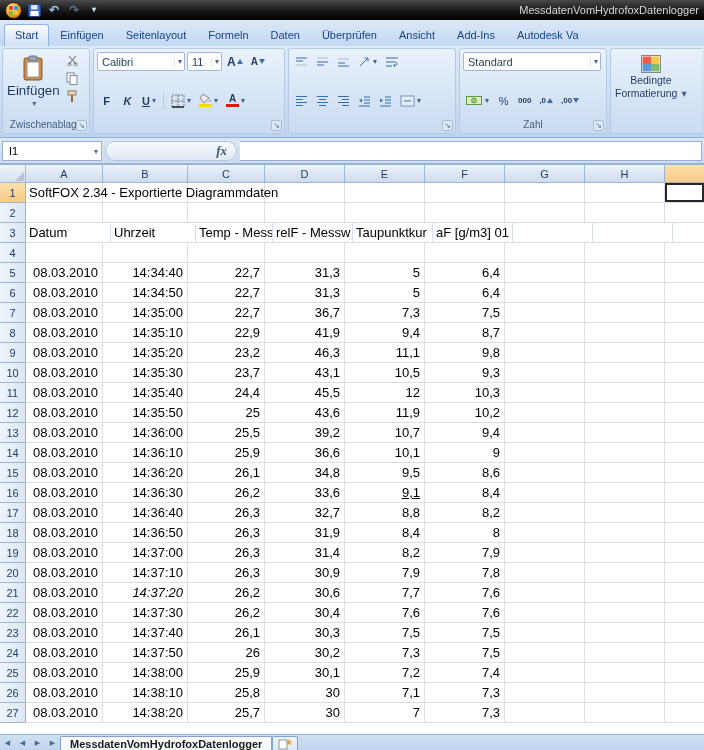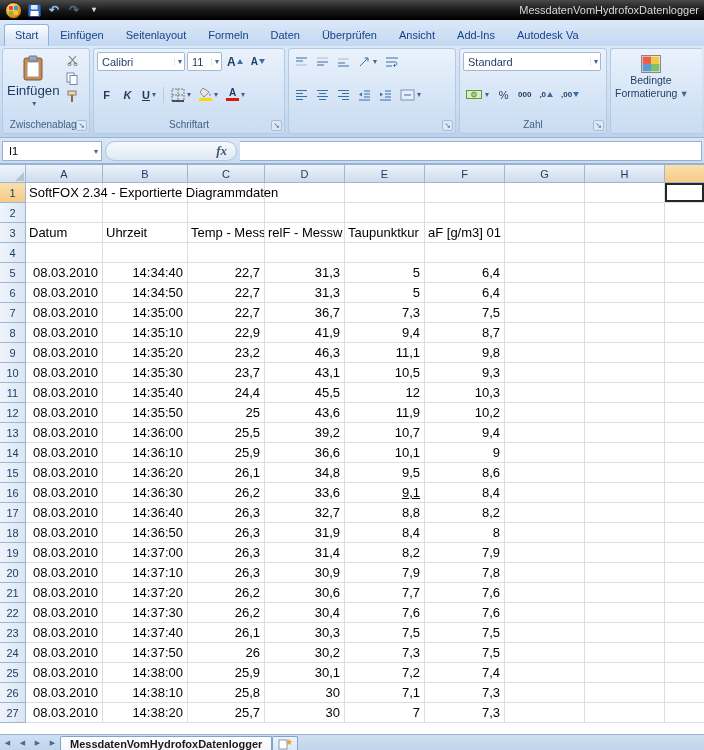--- a/index.html
+++ b/index.html
@@ -23,21 +23,21 @@
   .tabrow{flex:0 0 26px;background:linear-gradient(#dcE8f8,#c2d8f1);display:flex;align-items:flex-end;padding-left:4px;overflow:hidden;}
   .tab{padding:4px 10px 5px;color:#15428b;white-space:nowrap;cursor:pointer;border:1px solid transparent;border-bottom:none;border-radius:3px 3px 0 0;}
   .tab.active{background:linear-gradient(#fdfeff,#e6effa 45%,#d2e2f5);border-color:#8db2e3;}
 
   
   .ribbon{flex:0 0 92px;background:linear-gradient(#dce9f9,#c9ddf3 65%,#bdd3ec);border-bottom:1px solid #95b1d4;display:flex;align-items:stretch;padding:2px 2px 0 2px;overflow:hidden;}
   .group{position:relative;height:86px;border:1px solid #b5c9e2;border-radius:3px;background:linear-gradient(#eaf2fc,#d5e4f6 60%,#c9dcf1);margin-right:3px;padding:3px 3px 16px 3px;flex:0 0 auto;}
   .g-label{position:absolute;left:0;right:0;bottom:1px;height:13px;text-align:center;font-size:10px;color:#44607f;}
   .dlg{position:absolute;right:2px;bottom:2px;width:11px;height:11px;font-size:8px;line-height:10px;text-align:center;color:#51709a;border:1px solid #a8bcd6;border-radius:2px;background:#dce8f6;cursor:pointer;}
   .g-body{display:flex;height:100%;}
-  .rrow{display:flex;align-items:center;gap:2px;margin-bottom:14px;}
+  .rrow{display:flex;align-items:center;gap:2px;margin-bottom:20px;}
   .btn{height:19px;min-width:19px;display:flex;align-items:center;justify-content:center;background:none;border:1px solid transparent;border-radius:2px;cursor:pointer;color:#1f3a5f;font-size:11px;padding:0 2px;}
   .combo{background:#fff;border:1px solid #a3b8d4;height:19px;display:flex;align-items:center;padding:0 2px 0 4px;border-radius:2px;cursor:pointer;}
   .combo .arr{margin-left:auto;border-left:1px solid #dde6f0;padding-left:3px;}
   .arr{font-size:8px;color:#44628c;margin-left:2px;line-height:1;}
   .bigbtn{display:flex;flex-direction:column;align-items:center;justify-content:flex-start;gap:2px;border:1px solid transparent;border-radius:3px;background:none;cursor:pointer;color:#1f3a5f;padding-top:2px;height:100%;}
   .mini-col{display:flex;flex-direction:column;gap:1px;margin-left:2px;}
   .mini-col .btn{height:17px;}
   .fmt-b{font-weight:bold;}
   .fmt-i{font-style:italic;font-weight:bold;}
   .fmt-u .u{text-decoration:underline;font-weight:bold;}
@@ -244,21 +244,20 @@
           <span class="arr">▾</span>
         </button>
         <button class="btn">
           <span class="stack">
             <span>A</span>
             <span class="cbar red"></span>
           </span>
           <span class="arr">▾</span>
         </button>
       </div>
-      <div class="g-label"><span>Schriftart</span></div>
       <div class="dlg">↘</div>
     </div>
 
     <div class="group g-align">
       <div class="rrow">
         <button class="btn">
             <span>
               <svg width="13" height="12" viewBox="0 0 13 12">
                 <path d="M1 2h11M1 5h7" stroke="#3a6ea5"></path>
                 <path d="M1 9h11" stroke="#b0bccb"></path>
@@ -448,21 +447,21 @@
         <div class="cell" style="width: 77px;"></div>
         <div class="cell" style="width: 80px;"></div>
         <div class="cell" style="width: 80px;"></div>
         <div class="cell" style="width: 80px;"></div>
         <div class="cell" style="width: 80px;"></div>
         <div class="cell" style="width: 80px;"></div>
         <div class="cell cfill"></div>
       </div>
       <div class="r">
         <div class="rh">3</div>
-        <div class="cell txt" style="width: 77px;">Datum</div>
+        <div class="cell txt" style="width: 85px;">Datum</div>
         <div class="cell txt" style="width: 85px;">Uhrzeit</div>
         <div class="cell txt" style="width: 77px;">Temp - Mess</div>
         <div class="cell txt" style="width: 80px;">relF - Messw</div>
         <div class="cell txt" style="width: 80px;">Taupunktkur</div>
         <div class="cell txt" style="width: 80px;">aF [g/m3] 01</div>
         <div class="cell" style="width: 80px;"></div>
         <div class="cell" style="width: 80px;"></div>
         <div class="cell cfill"></div>
       </div>
       <div class="r">
@@ -665,21 +664,21 @@
         <div class="cell num" style="width: 80px;">30,9</div>
         <div class="cell num" style="width: 80px;">7,9</div>
         <div class="cell num" style="width: 80px;">7,8</div>
         <div class="cell" style="width: 80px;"></div>
         <div class="cell" style="width: 80px;"></div>
         <div class="cell cfill"></div>
       </div>
       <div class="r">
         <div class="rh">21</div>
         <div class="cell num" style="width: 77px;">08.03.2010</div>
-        <div class="cell num" style="width: 85px;">14:37:20</div>
+        <div class="cell num" style="width: 85px; font-style: italic;">14:37:20</div>
         <div class="cell num" style="width: 77px;">26,2</div>
         <div class="cell num" style="width: 80px;">30,6</div>
         <div class="cell num" style="width: 80px;">7,7</div>
         <div class="cell num" style="width: 80px;">7,6</div>
         <div class="cell" style="width: 80px;"></div>
         <div class="cell" style="width: 80px;"></div>
         <div class="cell cfill"></div>
       </div>
       <div class="r">
         <div class="rh">22</div>

